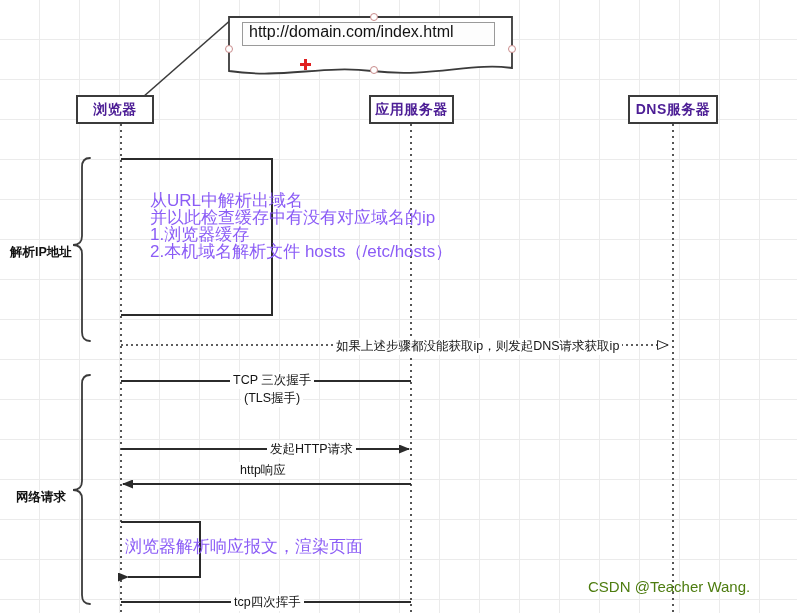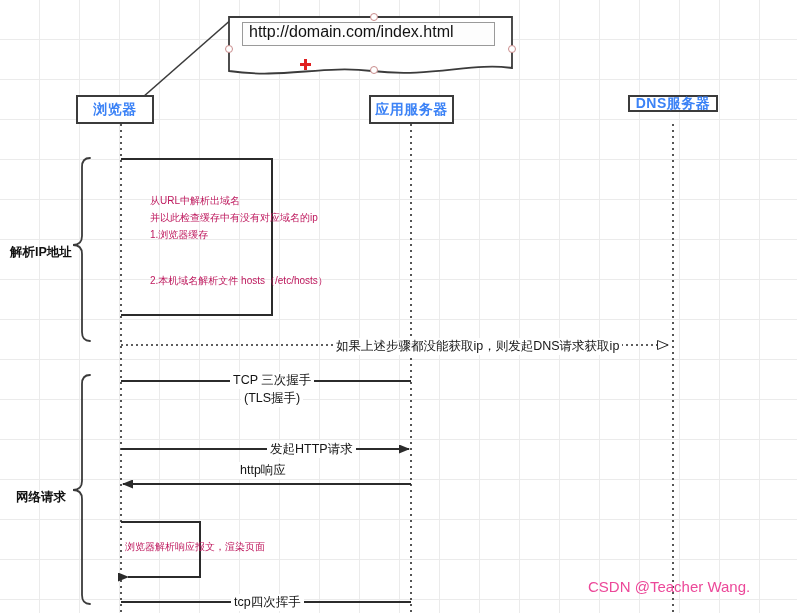--- a/index.html
+++ b/index.html
@@ -35,21 +35,21 @@
   .participant-box {
     position: absolute;
     border: 2px solid #3b3b3b;
     background: #ffffff;
     box-sizing: border-box;
     display: flex;
     align-items: center;
     justify-content: center;
     font-size: 14px;
     font-weight: 700;
-    color: #3b82f6;
+    color: #4c1d95;
     letter-spacing: 0.5px;
   }
   .url-field {
     position: absolute;
     left: 242px;
     top: 22px;
     width: 253px;
     height: 24px;
     box-sizing: border-box;
     border: 1px solid #9a9a9a;
@@ -85,36 +85,36 @@
     position: absolute;
     background: #ffffff;
     padding: 0 3px;
     font-size: 12.5px;
     color: #141414;
     white-space: pre;
     text-align: center;
   }
   .note-text {
     position: absolute;
-    font-size: 10px;
-    color: #be185d;
+    font-size: 17px;
+    color: #8b5cf6;
     white-space: pre;
     line-height: 17px;
   }
   .brace-label {
     position: absolute;
     font-size: 12.5px;
     font-weight: 700;
     color: #111111;
     white-space: pre;
   }
   .watermark {
     position: absolute;
     font-size: 15px;
-    color: #ec4899;
+    color: #4d7c0f;
     white-space: pre;
   }
 </style>
 </head>
 <body>
 
 <div id="canvas"></div>
 
 <svg id="svgroot" viewBox="0 0 797 613" xmlns="http://www.w3.org/2000/svg">
   <defs>
@@ -165,31 +165,31 @@
 <div class="handle" style="left:508px; top:45px;"></div>
 <div class="handle" style="left:370px; top:66px;"></div>
 <div class="plus-mark" style="left:300px; top:59px;"></div>
 
 <div class="participant-box" style="left:76px; top:95px; width:78px; height:29px;">
   <span>浏览器</span>
 </div>
 <div class="participant-box" style="left:369px; top:95px; width:85px; height:29px;">
   <span>应用服务器</span>
 </div>
-<div class="participant-box" style="left:628px; top:95px; width:90px; height:17px;">
+<div class="participant-box" style="left:628px; top:95px; width:90px; height:29px;">
   <span>DNS服务器</span>
 </div>
 
 <div class="brace-label" style="left:10px; top:244px;">解析IP地址</div>
 <div class="brace-label" style="left:16px; top:489px;">网络请求</div>
 
 <div class="note-text" style="left:150px; top:192px;">从URL中解析出域名</div>
 <div class="note-text" style="left:150px; top:209px;">并以此检查缓存中有没有对应域名的ip</div>
 <div class="note-text" style="left:150px; top:226px;">1.浏览器缓存</div>
-<div class="note-text" style="left:150px; top:243px;margin-top:29px;">2.本机域名解析文件 hosts（/etc/hosts）</div>
+<div class="note-text" style="left:150px; top:243px;">2.本机域名解析文件 hosts（/etc/hosts）</div>
 
 <div class="msg-label" style="left:333px; top:338px;">如果上述步骤都没能获取ip，则发起DNS请求获取ip</div>
 
 <div class="msg-label" style="left:230px; top:372px;">TCP 三次握手</div>
 <div class="msg-label" style="left:241px; top:390px;">(TLS握手)</div>
 
 <div class="msg-label" style="left:226px; top:441px;margin-left:41px;">发起HTTP请求</div>
 
 <div class="msg-label" style="left:237px; top:462px;">http响应</div>
 

